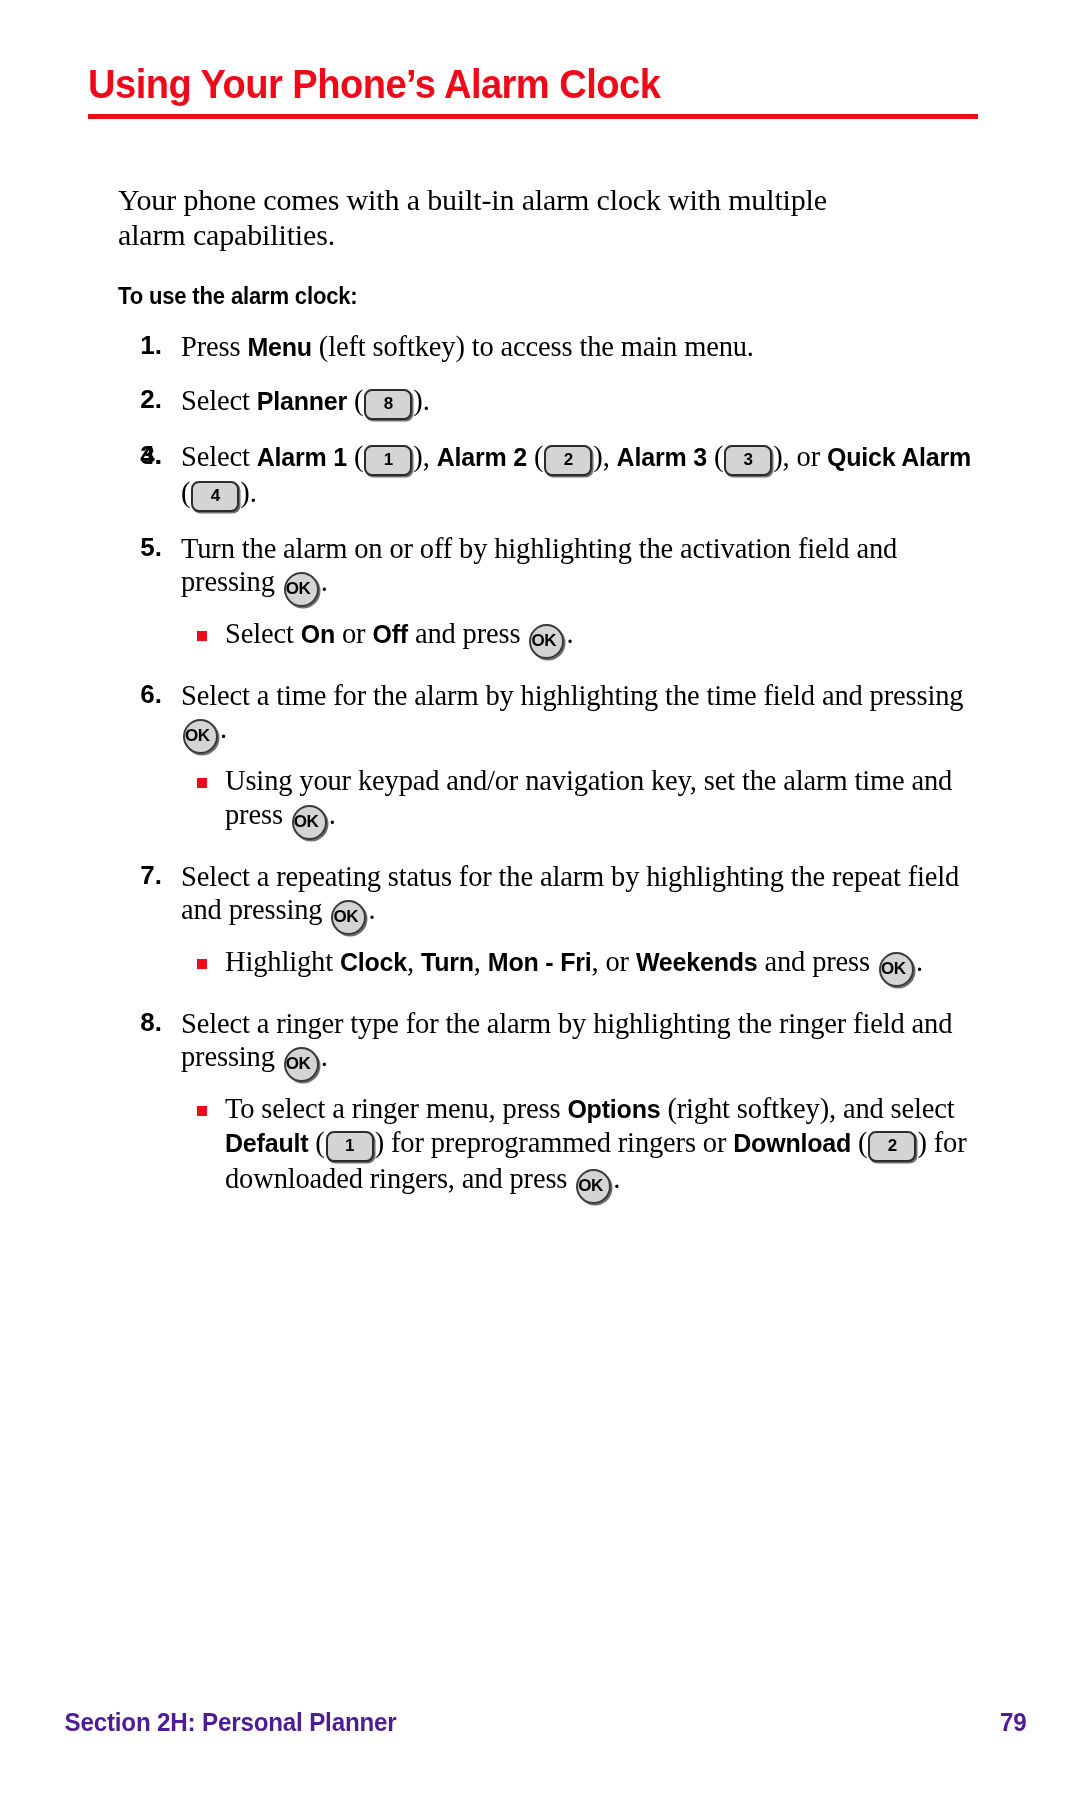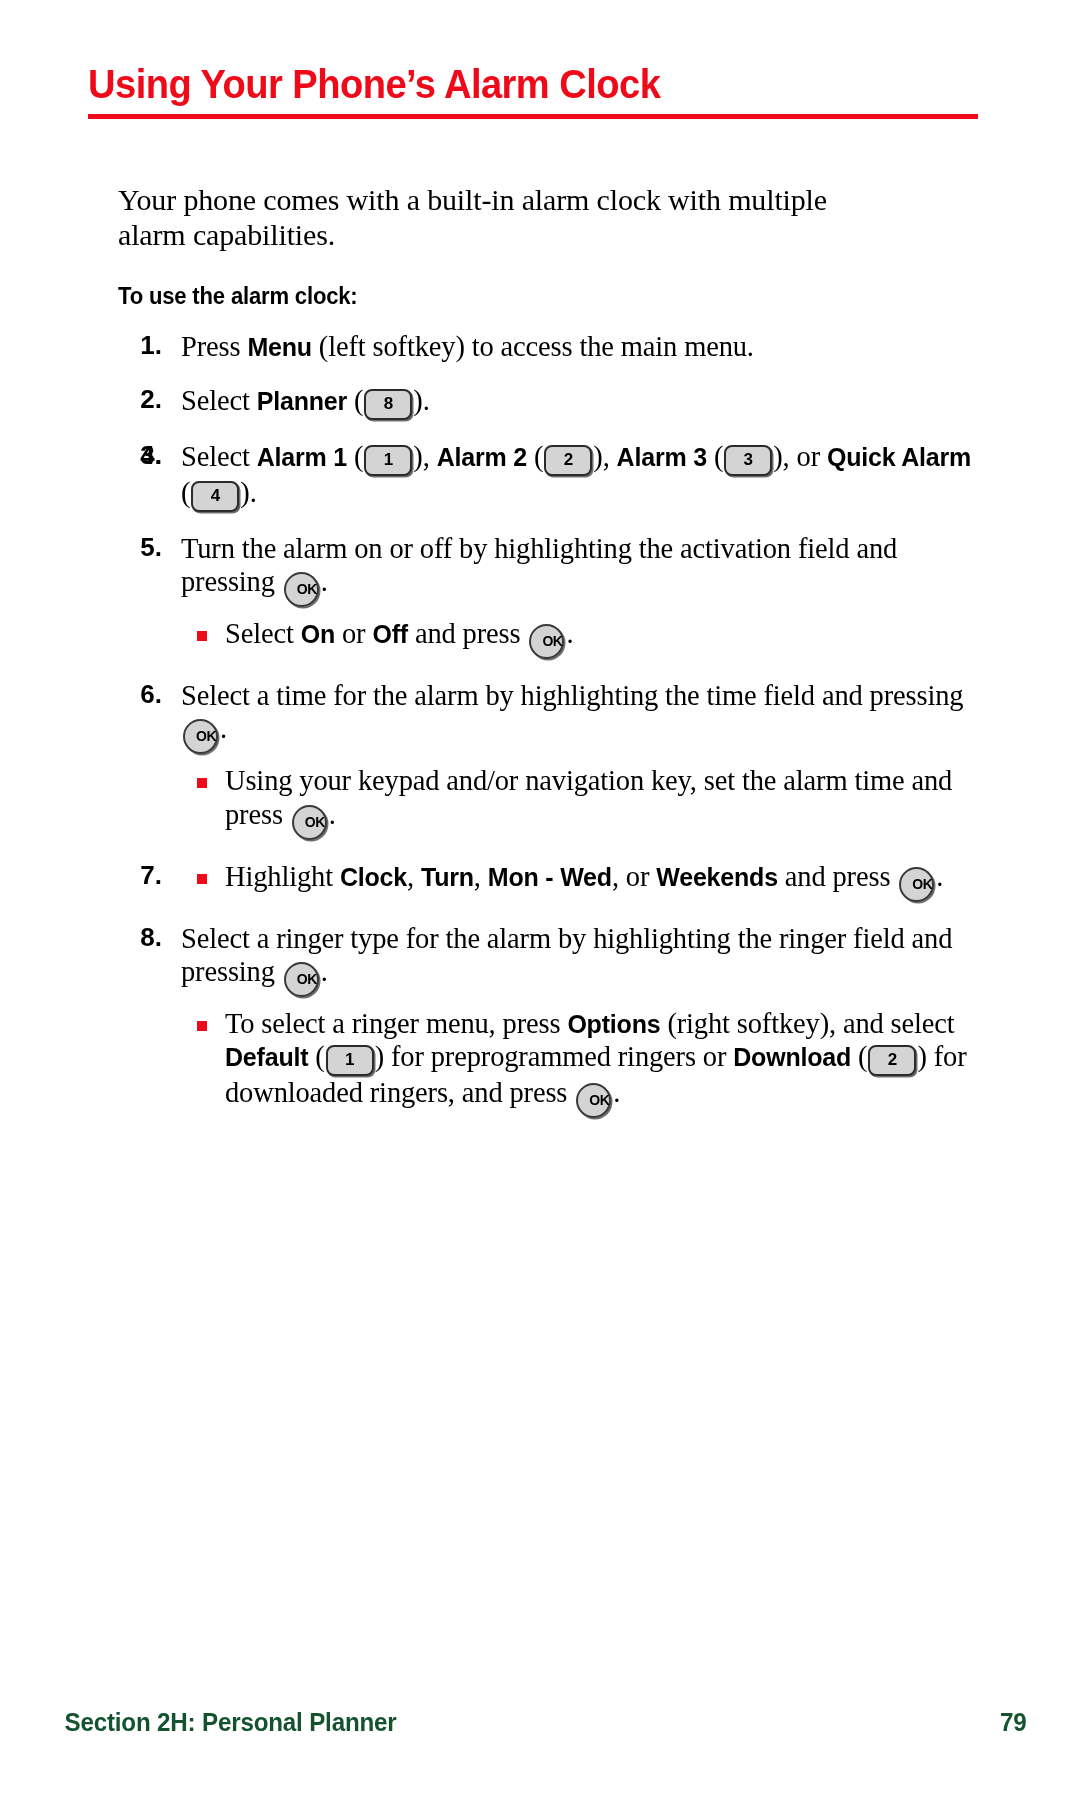--- a/index.html
+++ b/index.html
@@ -149,46 +149,46 @@
     color: #000;
     box-shadow: 1.5px 1.5px 0 #6e6e6e;
     margin: 0 1px;
   }
   .key-ok {
     display: inline-block;
     vertical-align: -3px;
     width: 31px;
     height: 31px;
     line-height: 30px;
-    text-align: right;
+    text-align: left;
     border: 2px solid #3a3a3a;
     border-radius: 50%;
     background: #d4d4d4;
     font-family: "Liberation Sans Narrow", "Liberation Sans", sans-serif;
     font-weight: bold;
-    font-size: 14px;
+    font-size: 17px;
     letter-spacing: -0.5px;
     color: #000;
     box-shadow: 1.5px 1.5px 0 #6e6e6e;
     margin: 0 2px;
   }
 
   
   .footer {
     position: absolute;
     left: 52px;
     right: 52px;
     bottom: 62px;
     display: flex;
     justify-content: space-between;
     align-items: baseline;
     font-family: "Liberation Sans Narrow", "Liberation Sans", sans-serif;
     font-weight: bold;
     font-size: 26px;
-    color: #14532d;
+    color: #4c1d95;
     letter-spacing: -0.2px;
   }
   .footer-left { transform: scaleX(0.93); transform-origin: left baseline; }
   .footer-right { transform: scaleX(0.93); transform-origin: right baseline; }
 </style>
 </head>
 <body>
 
 <div class="page">
 
@@ -241,24 +241,25 @@
         <ul class="subs">
           <li>
             <span class="sub-marker"></span>
             <span><span>Using your keypad and/or navigation key, set the alarm time and press </span><span class="key-ok">OK</span><span>.</span></span>
           </li>
         </ul>
       </li>
 
       <li>
         <span class="step-num">7.</span>
-        <ul class="subs">
-          <li>
-            <span class="sub-marker"></span>
-            <span><span>Highlight </span><span class="kw">Clock</span><span>, </span><span class="kw">Turn</span><span>, </span><span class="kw">Mon - Wed</span><span>, or </span><span class="kw">Weekends</span><span> and press </span><span class="key-ok">OK</span><span>.</span></span>
+        <span class="step-text"><span>Select a repeating status for the alarm by highlighting the repeat field and pressing </span><span class="key-ok">OK</span><span>.</span></span>
+        <ul class="subs">
+          <li>
+            <span class="sub-marker"></span>
+            <span><span>Highlight </span><span class="kw">Clock</span><span>, </span><span class="kw">Turn</span><span>, </span><span class="kw">Mon - Fri</span><span>, or </span><span class="kw">Weekends</span><span> and press </span><span class="key-ok">OK</span><span>.</span></span>
           </li>
         </ul>
       </li>
 
       <li>
         <span class="step-num">8.</span>
         <span class="step-text"><span>Select a ringer type for the alarm by highlighting the ringer field and pressing </span><span class="key-ok">OK</span><span>.</span></span>
         <ul class="subs">
           <li>
             <span class="sub-marker"></span>

